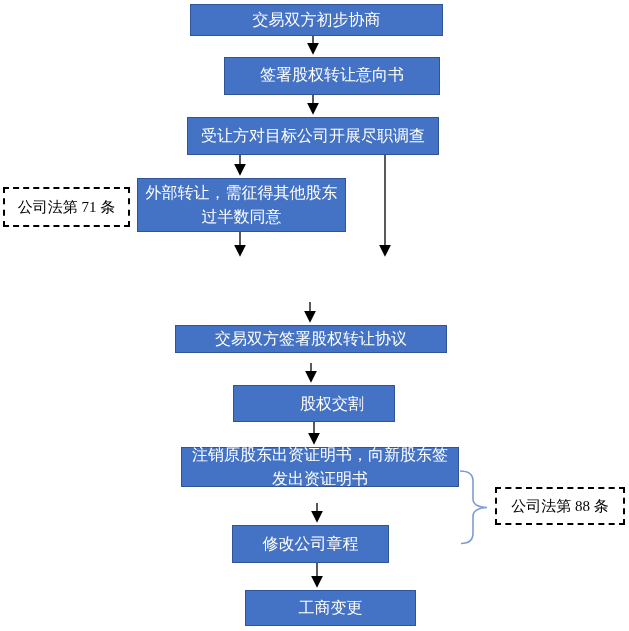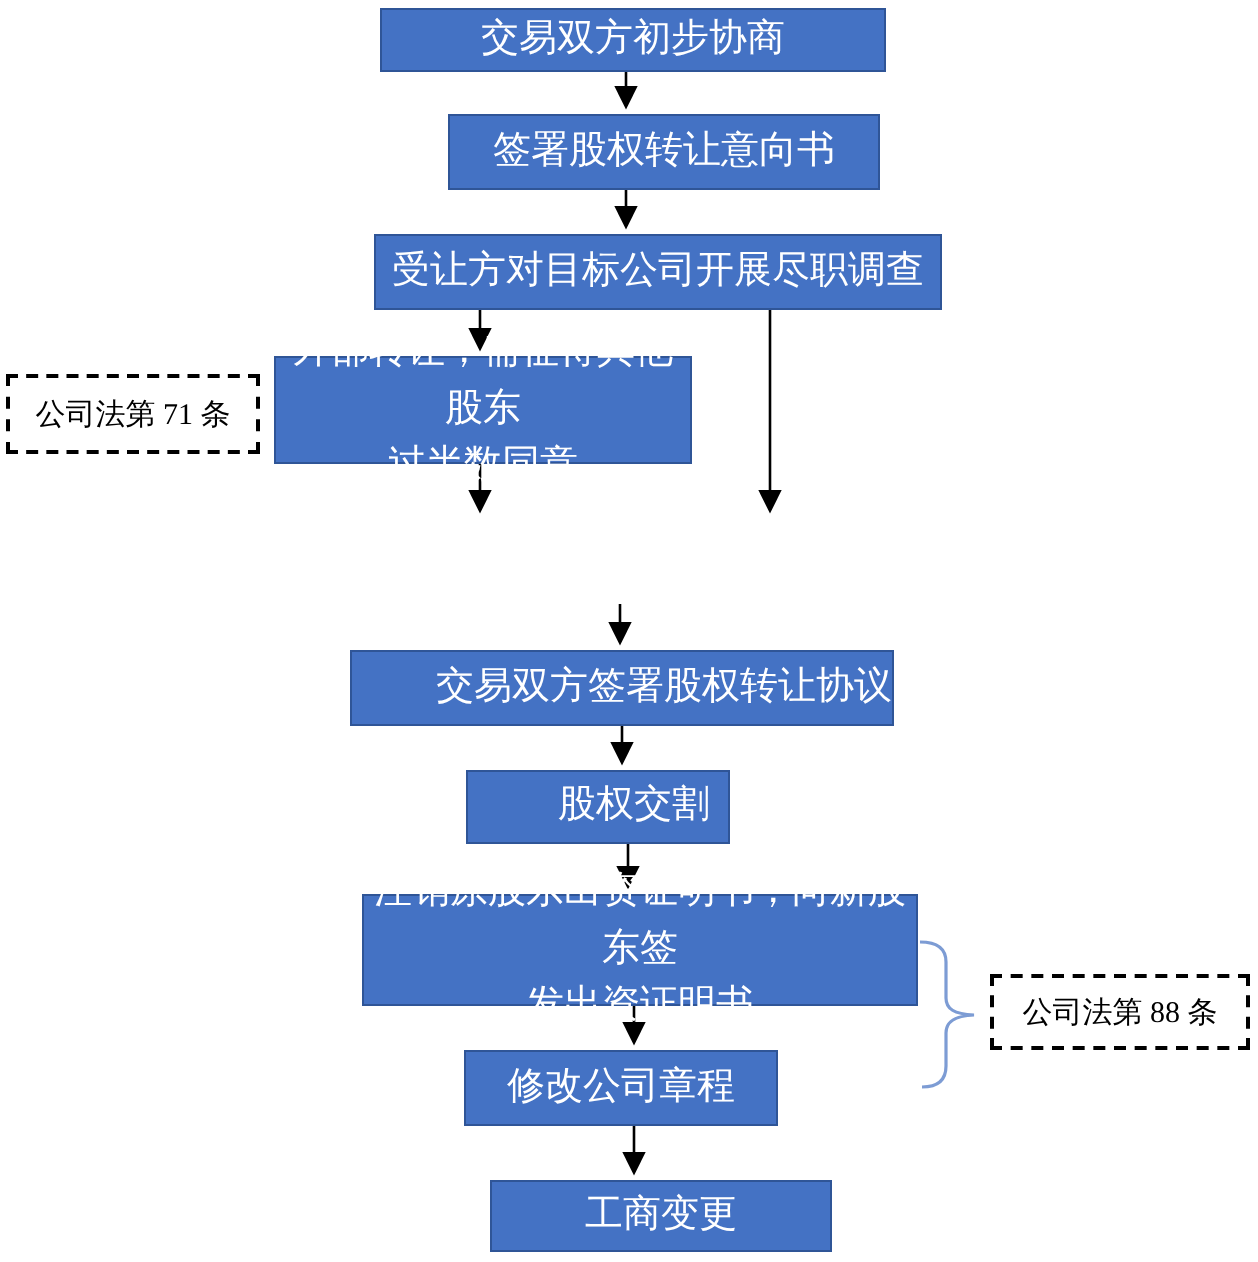--- a/index.html
+++ b/index.html
@@ -20,46 +20,46 @@
   .node {
     position: absolute;
     background: #4472C4;
     border: 1px solid #2F5597;
     box-sizing: border-box;
     color: #ffffff;
     display: flex;
     align-items: center;
     justify-content: center;
     text-align: center;
-    font-size: 19px;
+    font-size: 16px;
     line-height: 1.5;
   }
   .node-label { white-space: pre-line; }
   .annotation {
     position: absolute;
     background: #ffffff;
     border: 2px dashed #000000;
     box-sizing: border-box;
     color: #000000;
     display: flex;
     align-items: center;
     justify-content: center;
     text-align: left;
     font-family: "Liberation Serif", serif;
     font-size: 15px;
   }
   
   #step-1  { left: 190px; top: 4px;   width: 253px; height: 32px; }
   #step-2  { left: 224px; top: 57px;  width: 216px; height: 38px; font-family: Liberation Mono, monospace; }
-  #step-3  { left: 187px; top: 117px; width: 284px; height: 38px; }
+  #step-3  { left: 187px; top: 117px; width: 252px; height: 38px; }
   #step-4  { left: 137px; top: 178px; width: 209px; height: 54px; justify-content: center; }
   #step-5  { left: 178px; top: 259px; width: 264px; height: 43px; }
-  #step-6  { left: 175px; top: 325px; width: 272px; height: 38px; justify-content: flex-end; }
-  #step-7  { left: 233px; top: 385px; width: 132px; height: 37px; padding-left: 36px; }
-  #step-8  { left: 181px; top: 447px; width: 278px; height: 56px; }
+  #step-6  { left: 175px; top: 325px; width: 272px; height: 28px; }
+  #step-7  { left: 233px; top: 385px; width: 162px; height: 37px; padding-left: 36px; }
+  #step-8  { left: 181px; top: 447px; width: 278px; height: 40px; }
   #step-9  { left: 232px; top: 525px; width: 157px; height: 38px; }
   #step-10 { left: 245px; top: 590px; width: 171px; height: 36px; }
   #law-71  { left: 3px;   top: 187px; width: 127px; height: 40px; }
   #law-73  { left: 495px; top: 487px; width: 130px; height: 38px; }
 </style>
 </head>
 <body>
 
 <div class="canvas">
 

